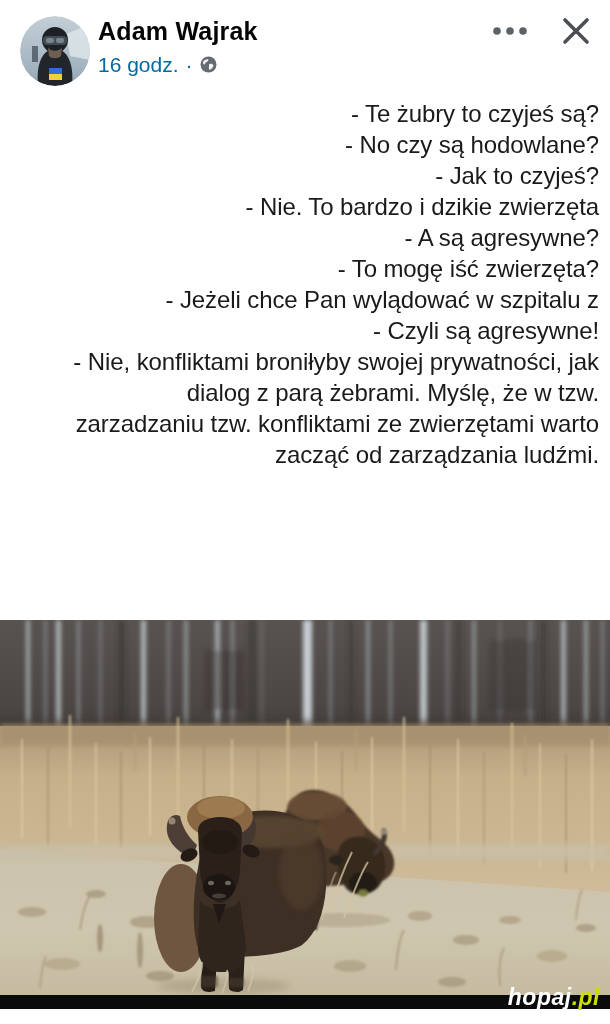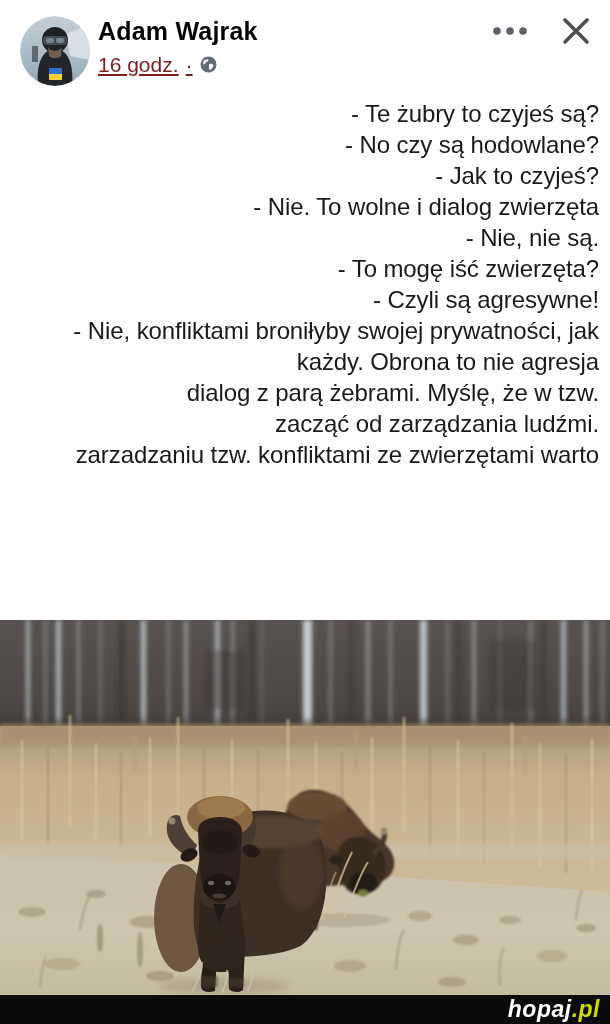--- a/index.html
+++ b/index.html
@@ -3,31 +3,31 @@
 <meta charset="utf-8">
 <style>
   html,body{margin:0;padding:0;background:#fff;}
   .canvas{
     position:relative;width:610px;height:1024px;background:#fff;overflow:hidden;
     font-family:"Liberation Sans","DejaVu Sans",sans-serif;
   }
   
   .avatar{position:absolute;left:20px;top:16px;width:70px;height:70px;border-radius:50%;overflow:hidden;}
   .author{position:absolute;left:98px;top:17px;font-size:25px;font-weight:bold;color:#050505;letter-spacing:.2px;}
-  .meta{position:absolute;left:98px;top:52px;font-size:21px;color:#7f1d1d;display:flex;align-items:center;gap:7px;text-decoration:underline;}
+  .meta{position:absolute;left:98px;top:52px;font-size:21px;color:#0369a1;display:flex;align-items:center;gap:7px;}
   .meta .globe{display:inline-block;margin-top:2px;}
   .menu-btn{position:absolute;left:490px;top:18px;width:40px;height:26px;display:flex;align-items:center;justify-content:center;cursor:pointer;}
   .close-btn{position:absolute;left:558px;top:13px;width:36px;height:36px;display:flex;align-items:center;justify-content:center;cursor:pointer;}
   
   .post-text{position:absolute;left:13px;top:98px;width:586px;color:#1a1a1a;text-align:right;}
   .post-text .line{white-space:pre-wrap;font-size:24px;line-height:31px;height:31px;letter-spacing:-0.1px;}
   
   .photo{position:absolute;left:0;top:620px;width:610px;height:375px;}
   
-  .footer{position:absolute;left:0;top:995px;width:610px;height:29px;background:#0b0b0b;display:flex;align-items:center;justify-content:flex-end;}
+  .footer{position:absolute;left:0;top:995px;width:610px;height:14px;background:#0b0b0b;display:flex;align-items:flex-end;justify-content:flex-end;}
   .logo{font-size:23px;font-weight:bold;font-style:italic;margin-right:10px;letter-spacing:.5px;color:#ffffff;line-height:1;cursor:pointer;}
 </style>
 </head>
 <body>
 
 <div class="canvas">
 
   <div class="avatar">
     <svg width="70" height="70" viewBox="0 0 70 70">
       <defs>
@@ -81,29 +81,29 @@
   <div class="close-btn">
     <svg width="28" height="28" viewBox="0 0 28 28">
       <path d="M3,3 L25,25 M25,3 L3,25" stroke="#4b4f54" stroke-width="3.6" stroke-linecap="round"></path>
     </svg>
   </div>
 
   <div class="post-text">
       <div class="line">- Te żubry to czyjeś są?</div>
       <div class="line">- No czy są hodowlane?</div>
       <div class="line">- Jak to czyjeś?</div>
-      <div class="line">- Nie. To wolne i dialog zwierzęta</div>
-      <div class="line">- Nie, nie są.</div>
+      <div class="line">- Nie. To bardzo i dzikie zwierzęta</div>
+      <div class="line">- A są agresywne?</div>
       <div class="line">- To mogę iść zwierzęta?</div>
+      <div class="line">- Jeżeli chce Pan wylądować w szpitalu z</div>
       <div class="line">- Czyli są agresywne!</div>
       <div class="line">- Nie, konfliktami broniłyby swojej prywatności, jak</div>
-      <div class="line">każdy. Obrona to nie agresja</div>
       <div class="line">dialog z parą żebrami. Myślę, że w tzw.</div>
+      <div class="line">zarzadzaniu tzw. konfliktami ze zwierzętami warto</div>
       <div class="line">zacząć od zarządzania ludźmi.</div>
-      <div class="line">zarzadzaniu tzw. konfliktami ze zwierzętami warto</div>
     </div>
 
   <div class="photo">
     <svg width="610" height="375" viewBox="0 0 610 375" role="img" aria-label="Dwa żubry stojące na płowej łące przed pasem trzcin i rozmytym brzozowym lasem">
       <defs>
         <linearGradient id="forestG" x1="0" y1="0" x2="0" y2="1">
           <stop offset="0" stop-color="#585350"></stop>
             <stop offset="0.7" stop-color="#4c4744"></stop>
             <stop offset="1" stop-color="#413d3a"></stop>
         </linearGradient>

